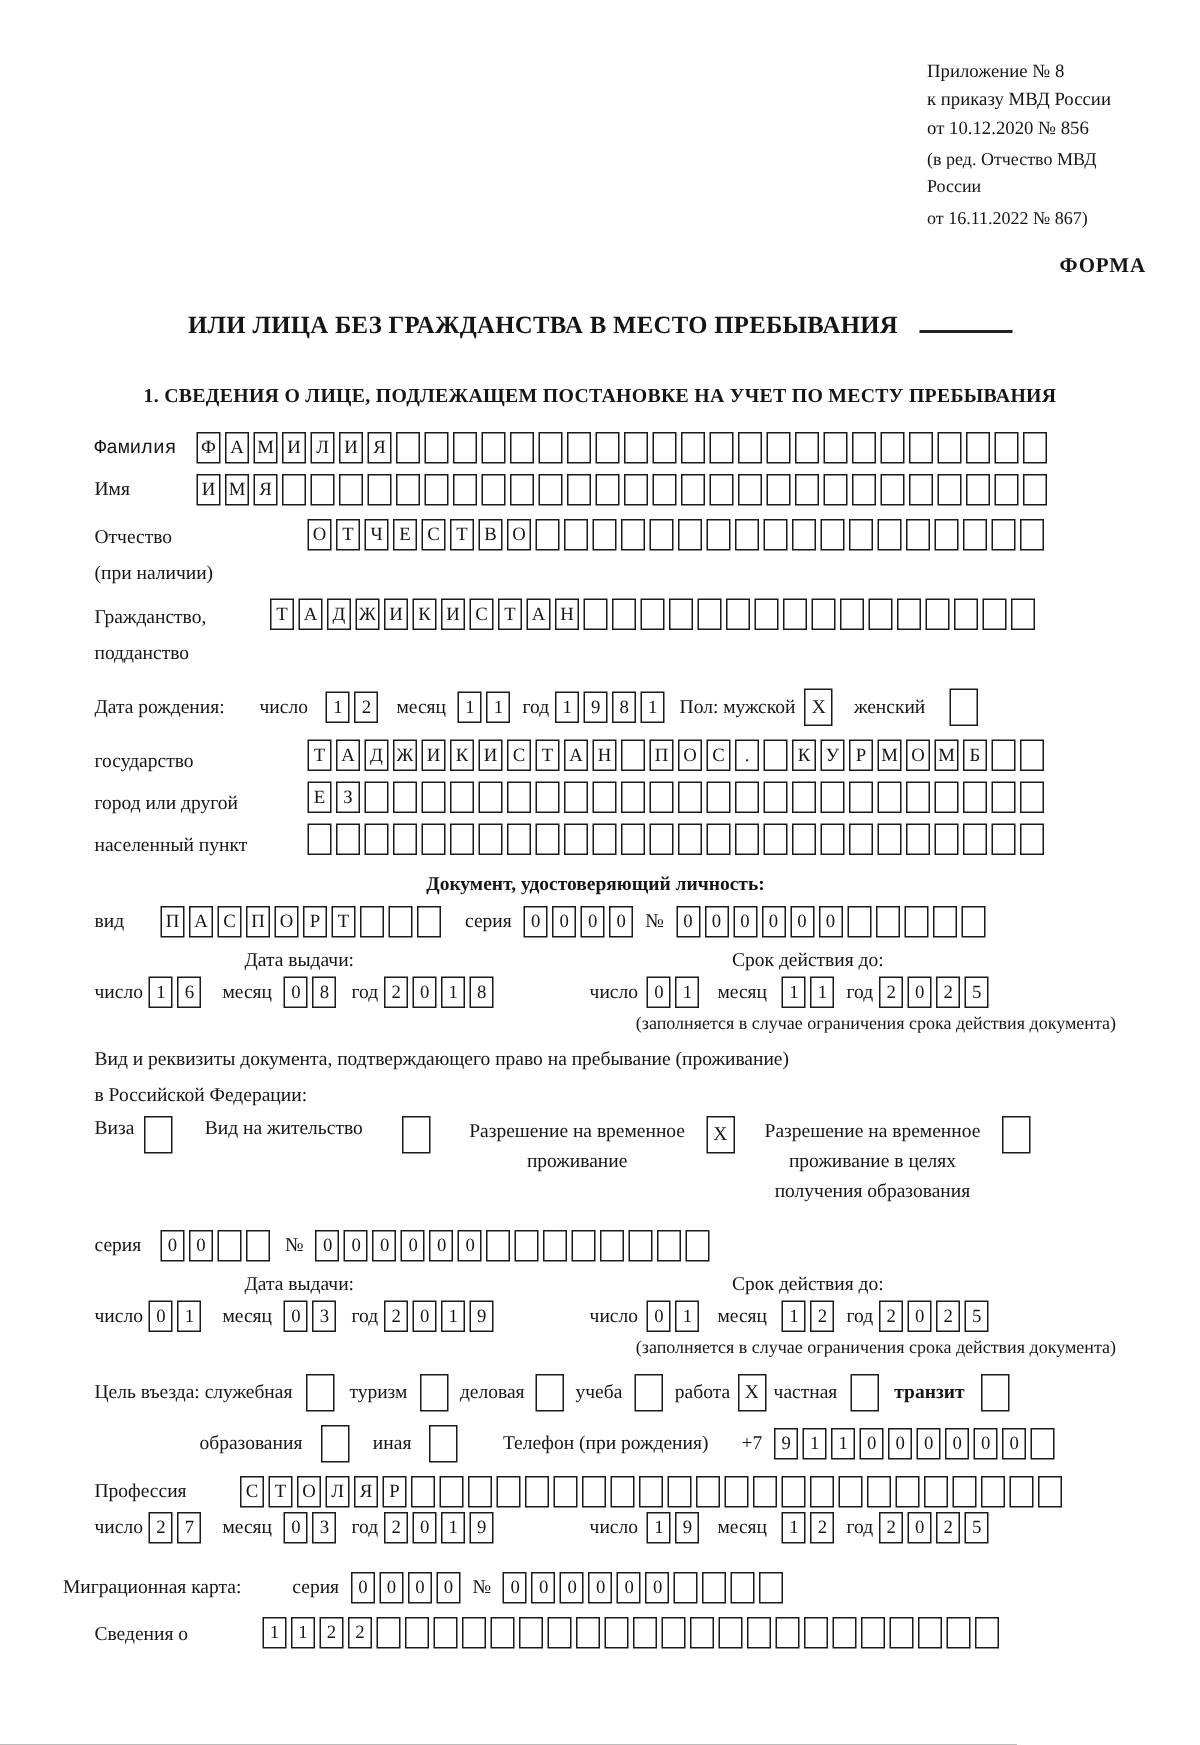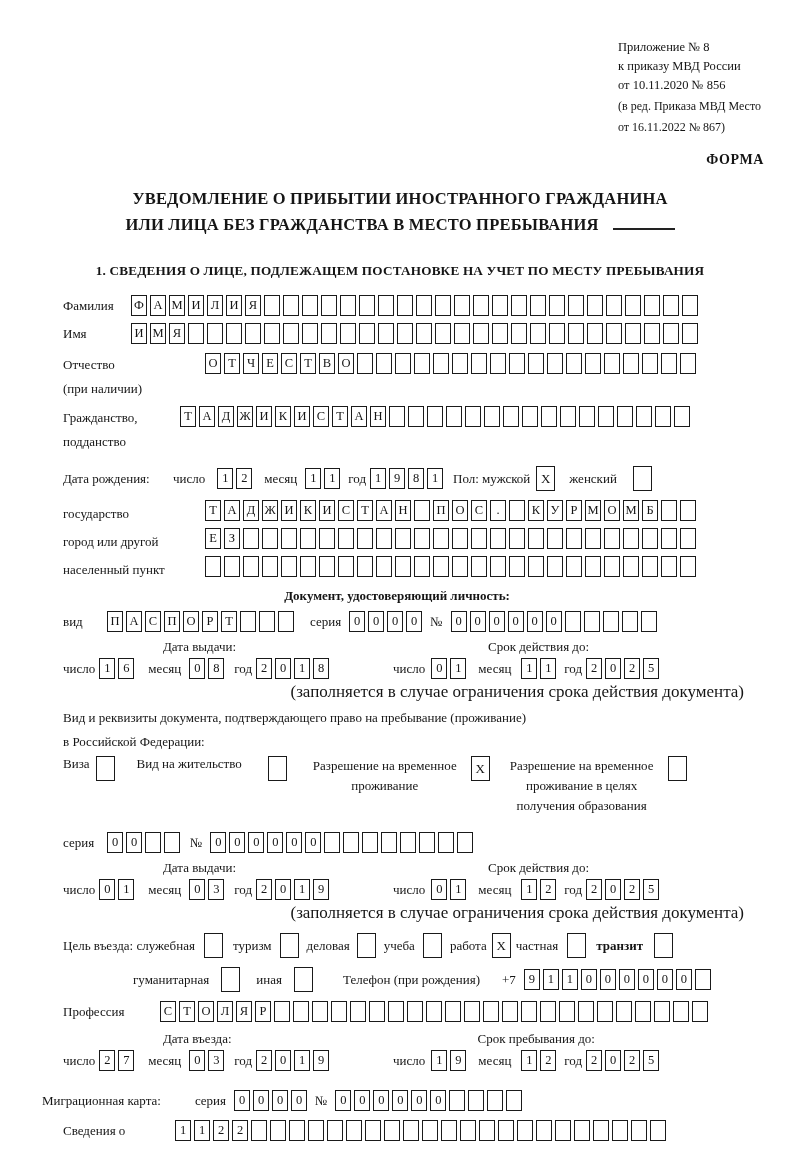--- a/index.html
+++ b/index.html
@@ -19,60 +19,59 @@
                 margin-left:14px; height:14px; }
   .section-title { margin-top:26px; text-align:center; font-weight:bold;
                    font-size:13.2px; letter-spacing:.2px; }
   #form-body { margin-top:16px; }
   .form-row { display:flex; align-items:center; padding-left:63px;
               padding-right:6px; font-size:13px; margin-top:6px; }
   .form-row.top { align-items:flex-start; }
   .form-row.center { justify-content:center; padding-left:0; }
   .form-row.right { justify-content:flex-end; padding-right:56px; }
   .form-row.bold { font-weight:bold; }
-  .form-row.small { font-size:17px;padding-left:44px; }
+  .form-row.small { font-size:12px;padding-left:44px; }
   .lbl { flex:none; }
   .lblblock { flex:none; line-height:24px; }
   .txtblock { flex:none; text-align:center; line-height:20px; }
   .cells { display:flex; gap:3px; flex:none; }
   .cell { flex:none; width:16px; height:21px; border:1.5px solid #1a1a1a;
           display:flex; align-items:center; justify-content:center;
           font-size:12.5px; background:#fff; }
   .cellstack { display:flex; flex-direction:column; gap:7px; }
   .checkbox { flex:none; width:19px; height:25px; border:1.5px solid #1a1a1a;
               display:flex; align-items:center; justify-content:center;
               font-size:13px; background:#fff; }
 </style>
 </head>
 <body>
 
 <div class="page">
 
   <div class="appendix">
     <div>Приложение № 8</div>
     <div>к приказу МВД России</div>
-    <div>от 10.11.2020 № 856</div>
-    <div class="ed">(в ред. Приказа МВД Место</div>
+    <div>от 10.12.2020 № 856</div>
+    <div class="ed">(в ред. Отчество МВД России</div>
     <div class="ed">от 16.11.2022 № 867)</div>
   </div>
 
   <div class="forma">ФОРМА</div>
 
   <div class="title">
-    <div>УВЕДОМЛЕНИЕ О ПРИБЫТИИ ИНОСТРАННОГО ГРАЖДАНИНА</div>
     <div>
       <span>ИЛИ ЛИЦА БЕЗ ГРАЖДАНСТВА В МЕСТО ПРЕБЫВАНИЯ</span><span class="blank-line"></span>
     </div>
   </div>
 
   <div class="section-title">1. СВЕДЕНИЯ О ЛИЦЕ, ПОДЛЕЖАЩЕМ ПОСТАНОВКЕ НА УЧЕТ ПО МЕСТУ ПРЕБЫВАНИЯ</div>
 
   <div id="form-body">
       <div class="form-row" style="margin-top: 0px;">
-        <span class="lbl" style="white-space: nowrap; width: 68px;">Фамилия</span>
+        <span class="lbl" style="white-space: nowrap; width: 68px; font-family: Liberation Mono, monospace;">Фамилия</span>
         <div class="cells">
           <span class="cell">Ф</span>
           <span class="cell">А</span>
           <span class="cell">М</span>
           <span class="cell">И</span>
           <span class="cell">Л</span>
           <span class="cell">И</span>
           <span class="cell">Я</span>
           <span class="cell"></span>
           <span class="cell"></span>
@@ -504,21 +503,21 @@
         <span class="txt" style="white-space: nowrap; margin-left: 8px;">учеба</span>
         <span class="checkbox" style="margin-left: 8px;"></span>
         <span class="txt" style="white-space: nowrap; margin-left: 8px;">работа</span>
         <span class="checkbox" style="margin-left: 5px;">X</span>
         <span class="txt" style="white-space: nowrap; margin-left: 5px;">частная</span>
         <span class="checkbox" style="margin-left: 9px;"></span>
         <span class="txt" style="white-space: nowrap; margin-left: 10px; font-weight: bold;">транзит</span>
         <span class="checkbox" style="margin-left: 11px;"></span>
       </div>
       <div class="form-row" style="margin-top: 9px;">
-        <span class="txt" style="white-space: nowrap; margin-left: 70px;">гуманитарная</span>
+        <span class="txt" style="white-space: nowrap; margin-left: 70px;">образования</span>
         <span class="checkbox" style="margin-left: 12px;"></span>
         <span class="txt" style="white-space: nowrap; margin-left: 16px;">иная</span>
         <span class="checkbox" style="margin-left: 12px;"></span>
         <span class="txt" style="white-space: nowrap; margin-left: 30px;">Телефон (при рождения)</span>
         <span class="txt" style="white-space: nowrap; margin-left: 22px;">+7</span>
         <div class="cells" style="margin-left: 8px;">
           <span class="cell">9</span>
           <span class="cell">1</span>
           <span class="cell">1</span>
           <span class="cell">0</span>
@@ -557,24 +556,20 @@
           <span class="cell"></span>
           <span class="cell"></span>
           <span class="cell"></span>
           <span class="cell"></span>
           <span class="cell"></span>
           <span class="cell"></span>
           <span class="cell"></span>
           <span class="cell"></span>
         </div>
       </div>
-      <div class="form-row" style="margin-top: 9px;">
-        <span class="txt" style="white-space: nowrap; margin-left: 100px;">Дата въезда:</span>
-        <span class="txt" style="white-space: nowrap; margin-left: 246px;">Срок пребывания до:</span>
-      </div>
       <div class="form-row" style="margin-top: 3px;">
         <span class="txt" style="white-space: nowrap;">число</span>
         <div class="cells" style="margin-left: 4px;">
           <span class="cell">2</span>
           <span class="cell">7</span>
         </div>
         <span class="txt" style="white-space: nowrap; margin-left: 14px;">месяц</span>
         <div class="cells" style="margin-left: 8px;">
           <span class="cell">0</span>
           <span class="cell">3</span>

